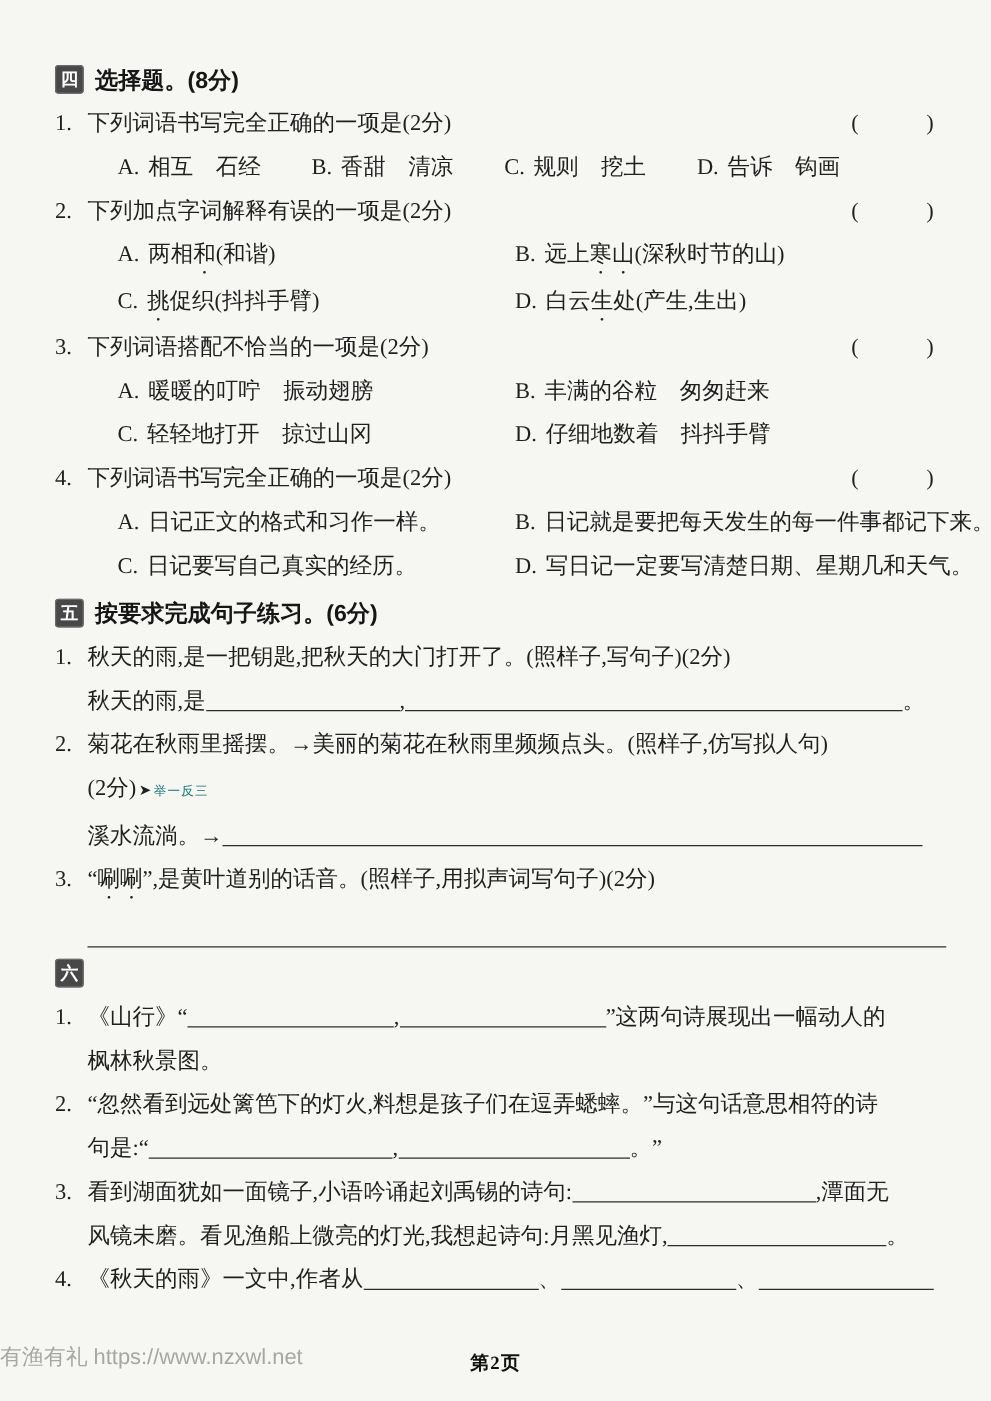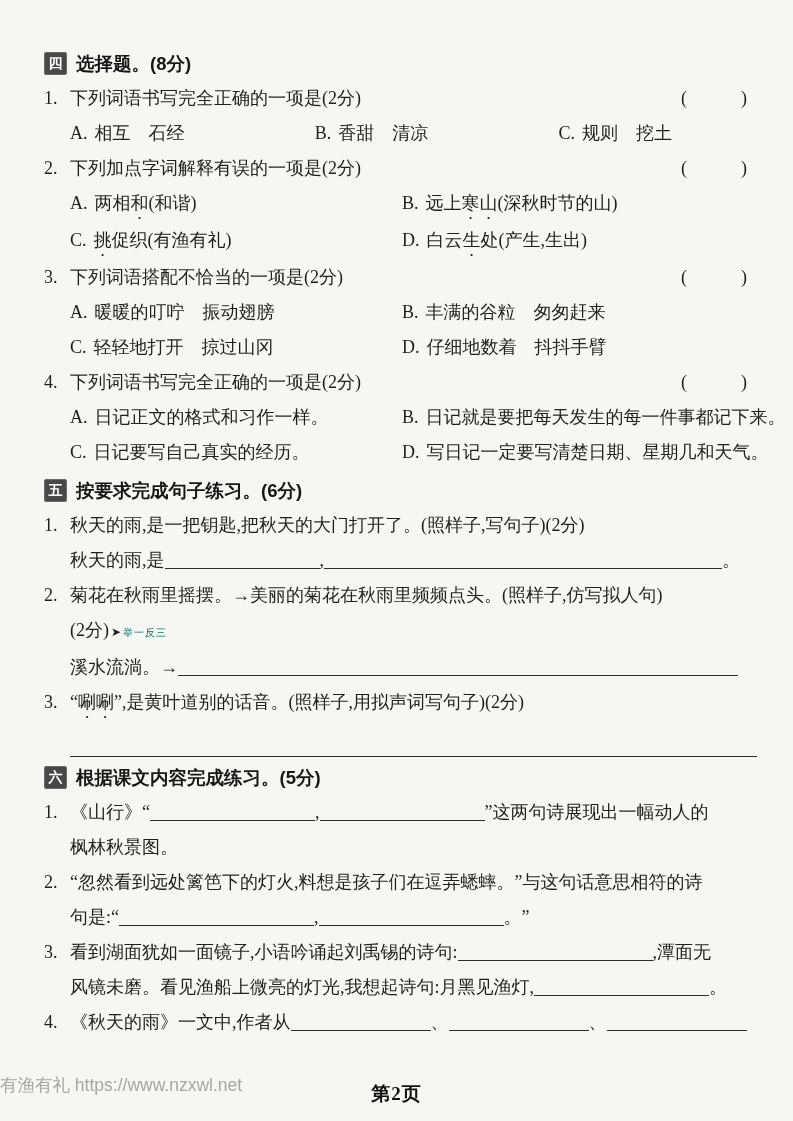--- a/index.html
+++ b/index.html
@@ -40,23 +40,23 @@
   .bracket { margin-left: auto; white-space: pre; margin-right: 10px; }
 
   
   .optrow4 {
     padding-left: 26px;
     display: flex; justify-content: space-between;
     width: 628px;
   }
   .optgrid {
     padding-left: 26px;
-    display: grid; grid-template-columns: 318px 1fr; gap: 14px;
-  }
-  .opt { white-space: nowrap; }
+    display: grid; grid-template-columns: 318px 1fr;
+  }
+  .opt { white-space: nowrap; margin-left: 24px; }
   .optlabel { margin-right: 7px; }
 
   
   .cont { padding-left: 26px; }
 
   
   .emdot {
     -webkit-text-emphasis: filled dot #1f1f1f;
     -webkit-text-emphasis-position: under right;
     text-emphasis: filled dot #1f1f1f;
@@ -85,21 +85,21 @@
     height: 34px; text-align: left;
   }
   .watermark {
     color: #a6a6a3;
     font-family: "Liberation Sans", "DejaVu Sans", sans-serif;
     font-size: 17.5px;
   }
   .pagenum {
     position: absolute; left: 50%; transform: translateX(-50%);
     top: 8px;
-    color: #111111; font-size: 19px; font-weight: bold;
+    color: #111111; font-size: 15px; font-weight: bold;
     letter-spacing: 1px;
   }
 </style>
 </head>
 <body>
 
 <div class="page">
   <div class="content">
 
     <div class="row sechead">
@@ -109,33 +109,34 @@
 
     <div class="row qrow">
       <span class="qno">1.</span>
       <span class="qtext">下列词语书写完全正确的一项是(2分)</span>
       <span class="bracket">(            )</span>
     </div>
     <div class="row optrow4">
       <span class="opt"><span class="optlabel">A.</span><span>相互　石经</span></span>
       <span class="opt"><span class="optlabel">B.</span><span>香甜　清凉</span></span>
       <span class="opt"><span class="optlabel">C.</span><span>规则　挖土</span></span>
+      <span class="opt"><span class="optlabel">D.</span><span>告诉　钩画</span></span>
     </div>
 
     <div class="row qrow">
       <span class="qno">2.</span>
       <span class="qtext">下列加点字词解释有误的一项是(2分)</span>
       <span class="bracket">(            )</span>
     </div>
     <div class="row optgrid">
       <span class="opt"><span class="optlabel">A.</span><span>两相</span><span class="emdot">和</span><span>(和谐)</span></span>
       <span class="opt"><span class="optlabel">B.</span><span>远上</span><span class="emdot">寒山</span><span>(深秋时节的山)</span></span>
     </div>
     <div class="row optgrid">
-      <span class="opt"><span class="optlabel">C.</span><span></span><span class="emdot">挑</span><span>促织(有渔有礼)</span></span>
+      <span class="opt"><span class="optlabel">C.</span><span></span><span class="emdot">挑</span><span>促织(抖抖手臂)</span></span>
       <span class="opt"><span class="optlabel">D.</span><span>白云</span><span class="emdot">生</span><span>处(产生,生出)</span></span>
     </div>
 
     <div class="row qrow">
       <span class="qno">3.</span>
       <span class="qtext">下列词语搭配不恰当的一项是(2分)</span>
       <span class="bracket">(            )</span>
     </div>
     <div class="row optgrid">
       <span class="opt"><span class="optlabel">A.</span><span>暖暖的叮咛　振动翅膀</span></span>
@@ -187,21 +188,20 @@
     <div class="row qrow">
       <span class="qno">3.</span>
       <span class="qtext"><span>“</span><span class="emdot">唰唰</span><span>”,是黄叶道别的话音。(照样子,用拟声词写句子)(2分)</span></span>
     </div>
     <div class="row" style="display:flex;align-items:flex-end;">
       <span class="blank-full" style="flex:1"></span>
     </div>
 
     <div class="row sechead gap-top">
       <span class="secbox">六</span>
-      <span>根据课文内容完成练习。(5分)</span>
     </div>
 
     <div class="row qrow">
       <span class="qno">1.</span>
       <span class="qtext"><span>《山行》“</span><span class="blank" style="width:165px"></span><span>,</span><span class="blank" style="width:165px"></span><span>”这两句诗展现出一幅动人的</span></span>
     </div>
     <div class="row cont">
       <span>枫林秋景图。</span>
     </div>
 

